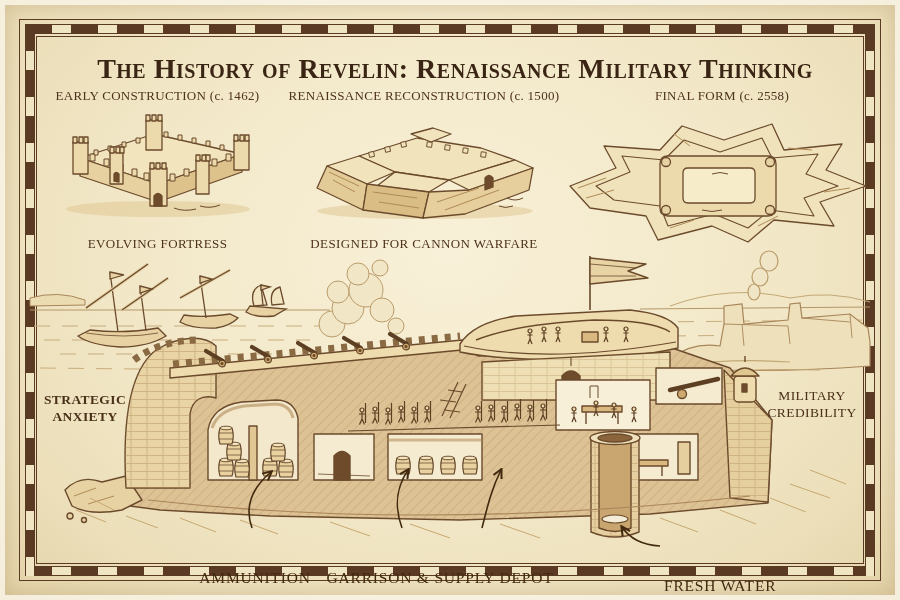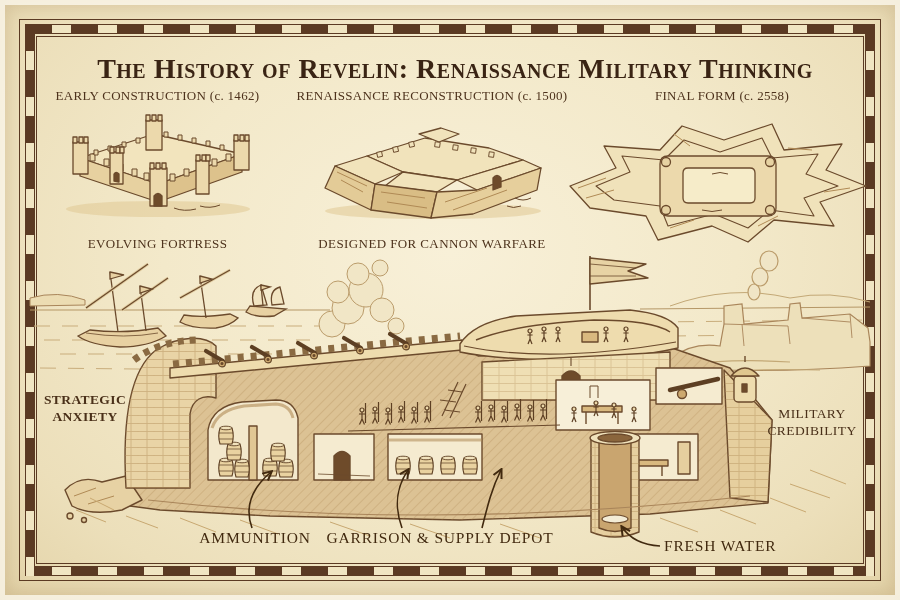--- a/index.html
+++ b/index.html
@@ -40,36 +40,36 @@
   }
   .stage{position:absolute;text-align:center;}
   .stage-caption{
     font-size:13px;letter-spacing:.3px;color:#4d321c;white-space:nowrap;
   }
   .stage svg{display:block;margin:6px auto 0;}
   .stage-subcaption{
     font-size:13px;letter-spacing:.4px;color:#4d321c;white-space:nowrap;margin-top:14px;
   }
   #stage-early{left:40px;top:88px;width:235px;}
-  #stage-reconstruction{left:292px;top:88px;width:280px;}
+  #stage-reconstruction{left:284px;top:88px;width:280px;}
   #stage-final{left:562px;top:88px;width:312px;}
   #stage-final .stage-caption{margin-left:8px;}
 
   .main-scene{position:absolute;left:30px;top:248px;width:840px;height:310px;}
 
   .side-label{
     position:absolute;font-size:13.5px;letter-spacing:.4px;color:#4a3019;
     text-align:center;line-height:1.25;
   }
   #label-strategic{left:28px;top:392px;width:114px;font-weight:bold;}
-  #label-credibility{left:755px;top:406px;width:114px;}
+  #label-credibility{left:755px;top:388px;width:114px;}
 
   .callout{
     position:absolute;font-size:15.5px;letter-spacing:.8px;color:#41290f;
-    text-align:center;white-space:nowrap;
+    text-align:center;white-space:nowrap;margin-top:40px;
   }
   #callout-ammunition{left:172px;top:529px;width:166px;}
   #callout-garrison{left:318px;top:529px;width:244px;}
   #callout-freshwater{left:642px;top:537px;width:150px;text-align:left;padding-left:22px;}
 
   svg{overflow:visible;}
 </style>
 </head>
 <body>
 

